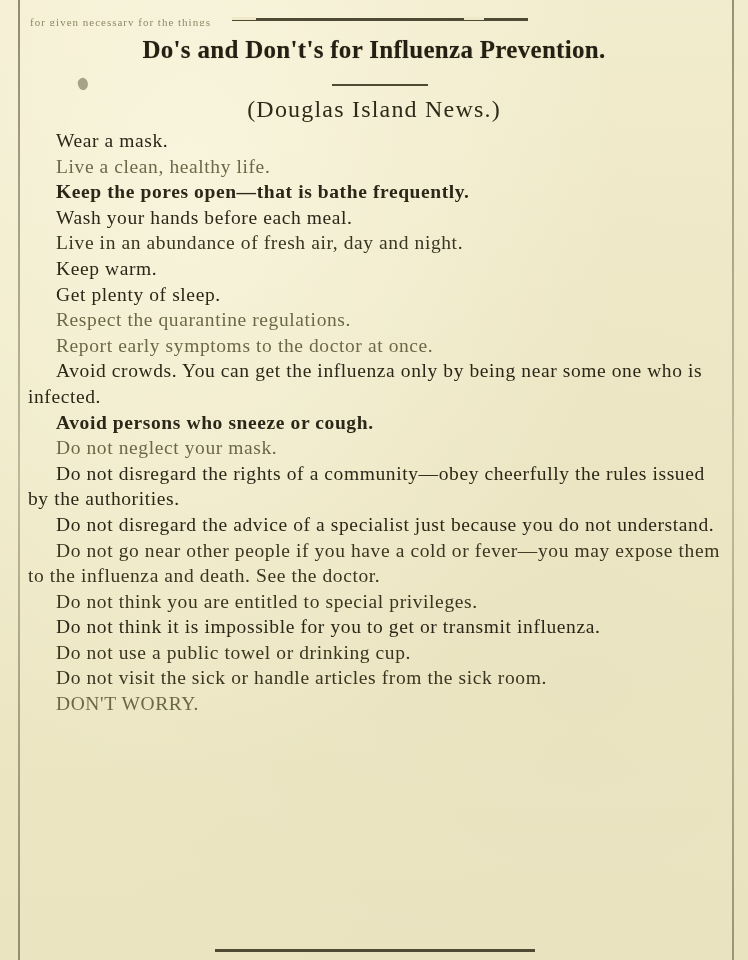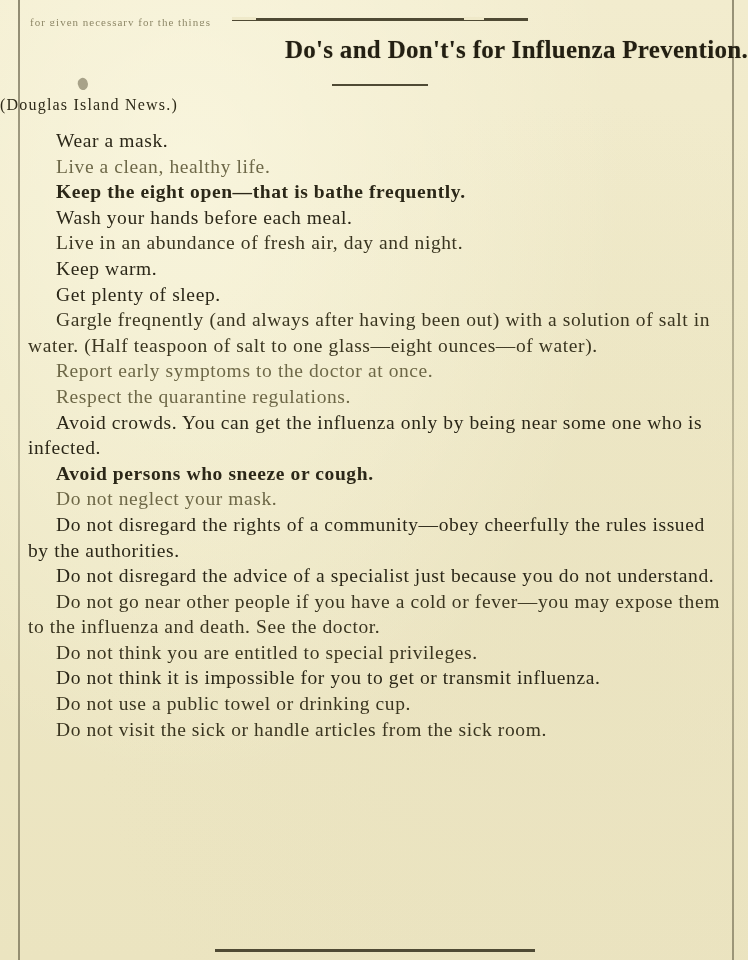--- a/index.html
+++ b/index.html
@@ -80,21 +80,21 @@
     width: 20px; height: 3px;
     background: #efe9c9;
   }
 
   h1.headline {
     position: absolute;
     top: 36px;
     left: 0;
     width: 748px;
     margin: 0;
-    text-align: right;
+    text-align: center;
     font-family: "Liberation Serif", serif;
     font-weight: bold;
     font-size: 25px;
     letter-spacing: 0.3px;
     color: #231f12;
     text-shadow: 0 0 1px rgba(40,36,20,0.35);
   }
 
   .sub-dash {
     position: absolute;
@@ -103,21 +103,22 @@
     width: 96px;
     height: 2px;
     background: #4f4a34;
   }
 
   .source {
     position: absolute;
     top: 96px;
     left: 0;
     width: 748px;
-    font-size: 16px;
+    text-align: center;
+    font-size: 24px;
     letter-spacing: 1.2px;
     color: #2e2a18;
   }
 
   .body-text {
     position: absolute;
     top: 128px;
     left: 28px;
     width: 700px;
     font-size: 19.5px;
@@ -174,35 +175,35 @@
 
   <div class="sub-dash"></div>
 
   <div class="source">(Douglas Island News.)</div>
 
   <div class="smudge"></div>
 
   <div class="body-text">
     <p>Wear a mask.</p>
     <p class="f2">Live a clean, healthy life.</p>
-    <p class="bold">Keep the eight open—that is bathe frequently.</p>
+    <p class="bold">Keep the pores open—that is bathe frequently.</p>
     <p>Wash your hands before each meal.</p>
     <p class="f1">Live in an abundance of fresh air, day and night.</p>
     <p>Keep warm.</p>
     <p>Get plenty of sleep.</p>
-    <p class="f1">Gargle freqnently (and always after having been out) with a solution of salt in water. (Half teaspoon of salt to one glass—eight ounces—of water).</p>
+    <p class="f2">Respect the quarantine regulations.</p>
     <p class="f2">Report early symptoms to the doctor at once.</p>
-    <p class="f2">Respect the quarantine regulations.</p>
     <p>Avoid crowds. You can get the influenza only by being near some one who is infected.</p>
     <p class="bold">Avoid persons who sneeze or cough.</p>
     <p class="f2">Do not neglect your mask.</p>
     <p>Do not disregard the rights of a community—obey cheerfully the rules issued by the authorities.</p>
     <p>Do not disregard the advice of a specialist just because you do not understand.</p>
     <p class="f1">Do not go near other people if you have a cold or fever—you may expose them to the influenza and death. See the doctor.</p>
     <p class="f1">Do not think you are entitled to special privileges.</p>
     <p>Do not think it is impossible for you to get or transmit influenza.</p>
     <p class="f1">Do not use a public towel or drinking cup.</p>
     <p class="f1">Do not visit the sick or handle articles from the sick room.</p>
+    <p class="f2">DON'T WORRY.</p>
   </div>
 
   <div class="bottom-rule"></div>
 
 </div>
 
 </body></html>

